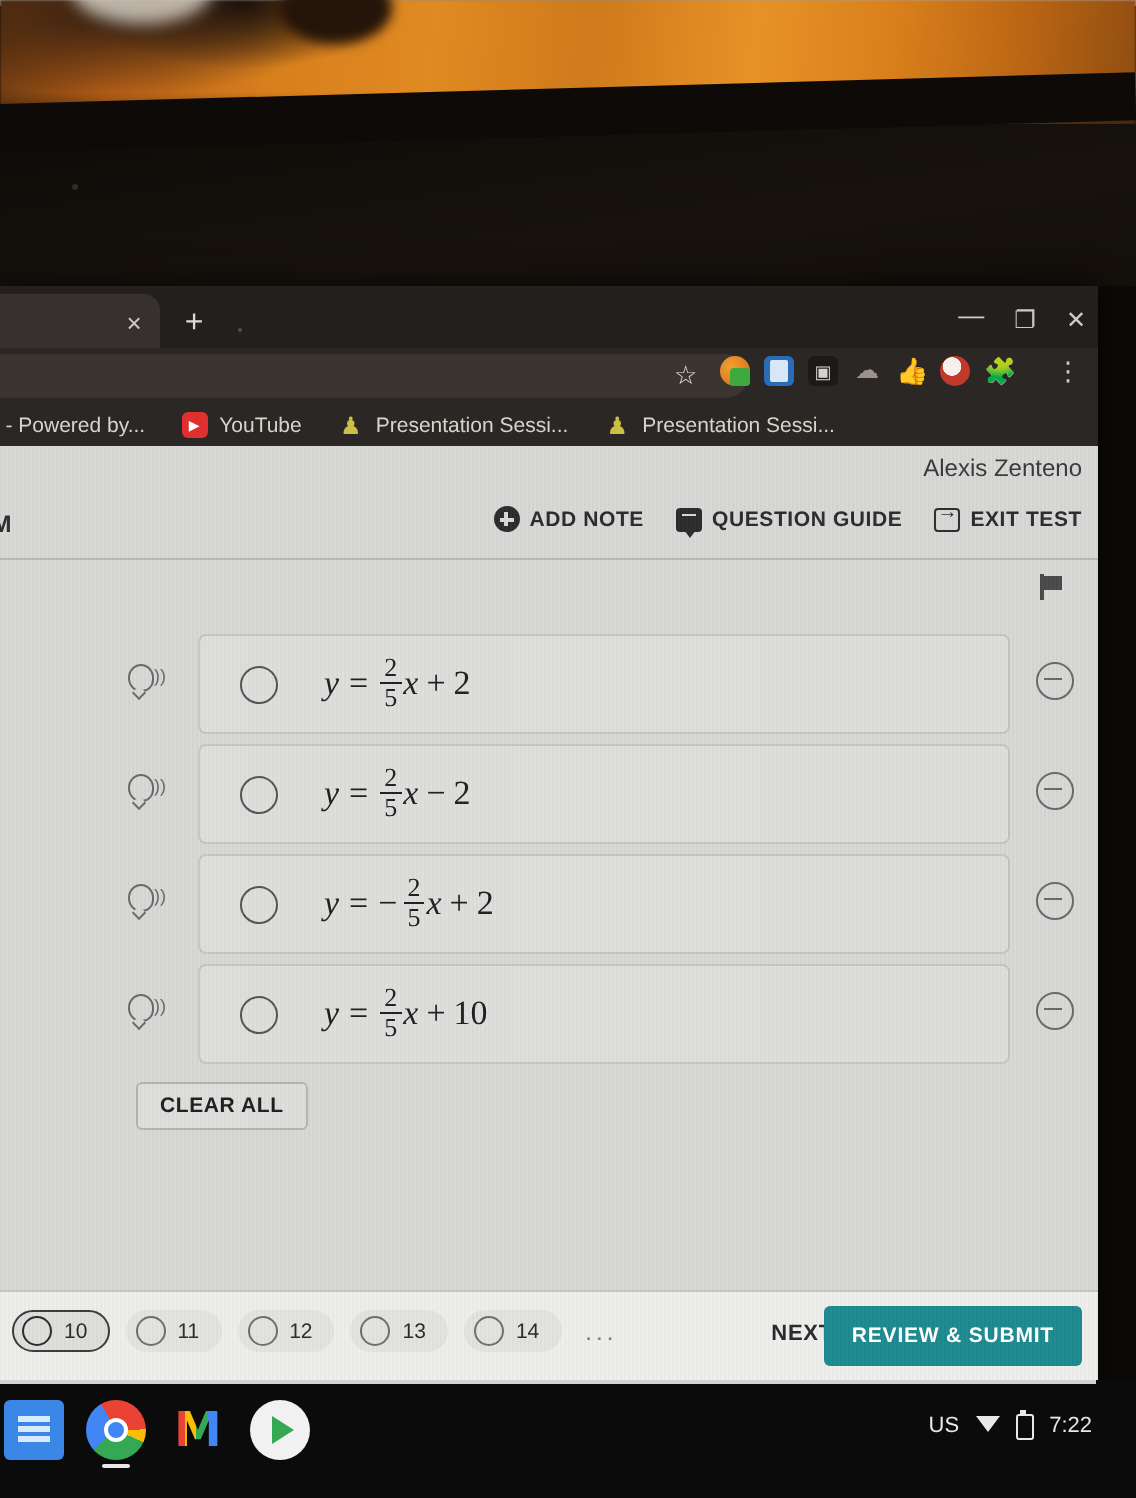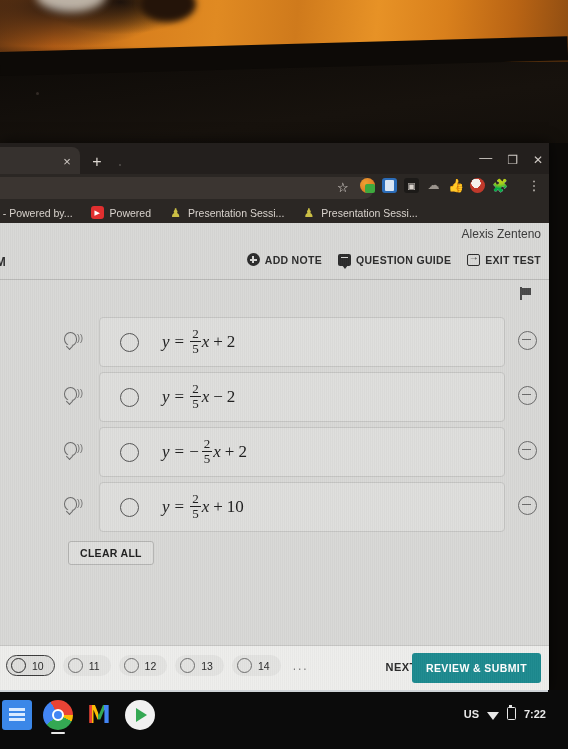--- a/index.html
+++ b/index.html
@@ -305,22 +305,22 @@
   .ico-gmail span{
     background:linear-gradient(90deg,#ea4335 0 22%,#fbbc05 22% 45%,#34a853 45% 70%,#4285f4 70% 100%);
     -webkit-background-clip:text; background-clip:text; color:transparent;
     font-family:"DejaVu Sans", sans-serif;
   }
   .ico-play { border-radius:50%; background:#f1f1f1; }
   .ico-play::after{content:"";position:absolute;left:11px;top:8px;width:0;height:0;
     border-top:7px solid transparent;border-bottom:7px solid transparent;
     border-left:11px solid #34a853;}
   .shelf-status {
-    position:absolute; right:22px; top:17px; display:flex; align-items:flex-end; gap:8px;
-    color:#e8e8e8; font-size:11px;font-weight:bold;
+    position:absolute; right:22px; top:17px; display:flex; align-items:flex-start; gap:8px;
+    color:#e8e8e8; font-size:11px;
   }
   .st-wifi { width:12px;height:9px;position:relative;}
   .st-wifi::after{content:"";position:absolute;left:0;top:1px;width:0;height:0;
     border-left:6px solid transparent;border-right:6px solid transparent;
     border-top:8px solid #e8e8e8;}
   .st-batt { width:7px;height:11px;border:1.3px solid #e8e8e8;border-radius:1.5px;
     position:relative;}
   .st-batt::after{content:"";position:absolute;left:1.5px;top:-3px;width:3px;height:1.5px;
     background:#e8e8e8;}
 </style>
@@ -369,21 +369,21 @@
       </div>
       <div class="kebab">⋮</div>
     </div>
 
     <div class="bookmarks">
       <div class="bm" style="margin-left:-6px">
         <span>n - Powered by...</span>
       </div>
       <div class="bm bm-yt" style="margin-left:18px">
         <span class="ico">▶</span>
-        <span>Powered</span>
+        <span>YouTube</span>
       </div>
       <div class="bm bm-ps" style="margin-left:18px">
         <span class="ico">♟</span>
         <span>Presentation Sessi...</span>
       </div>
       <div class="bm bm-ps" style="margin-left:18px">
         <span class="ico">♟</span>
         <span>Presentation Sessi...</span>
       </div>
     </div>

